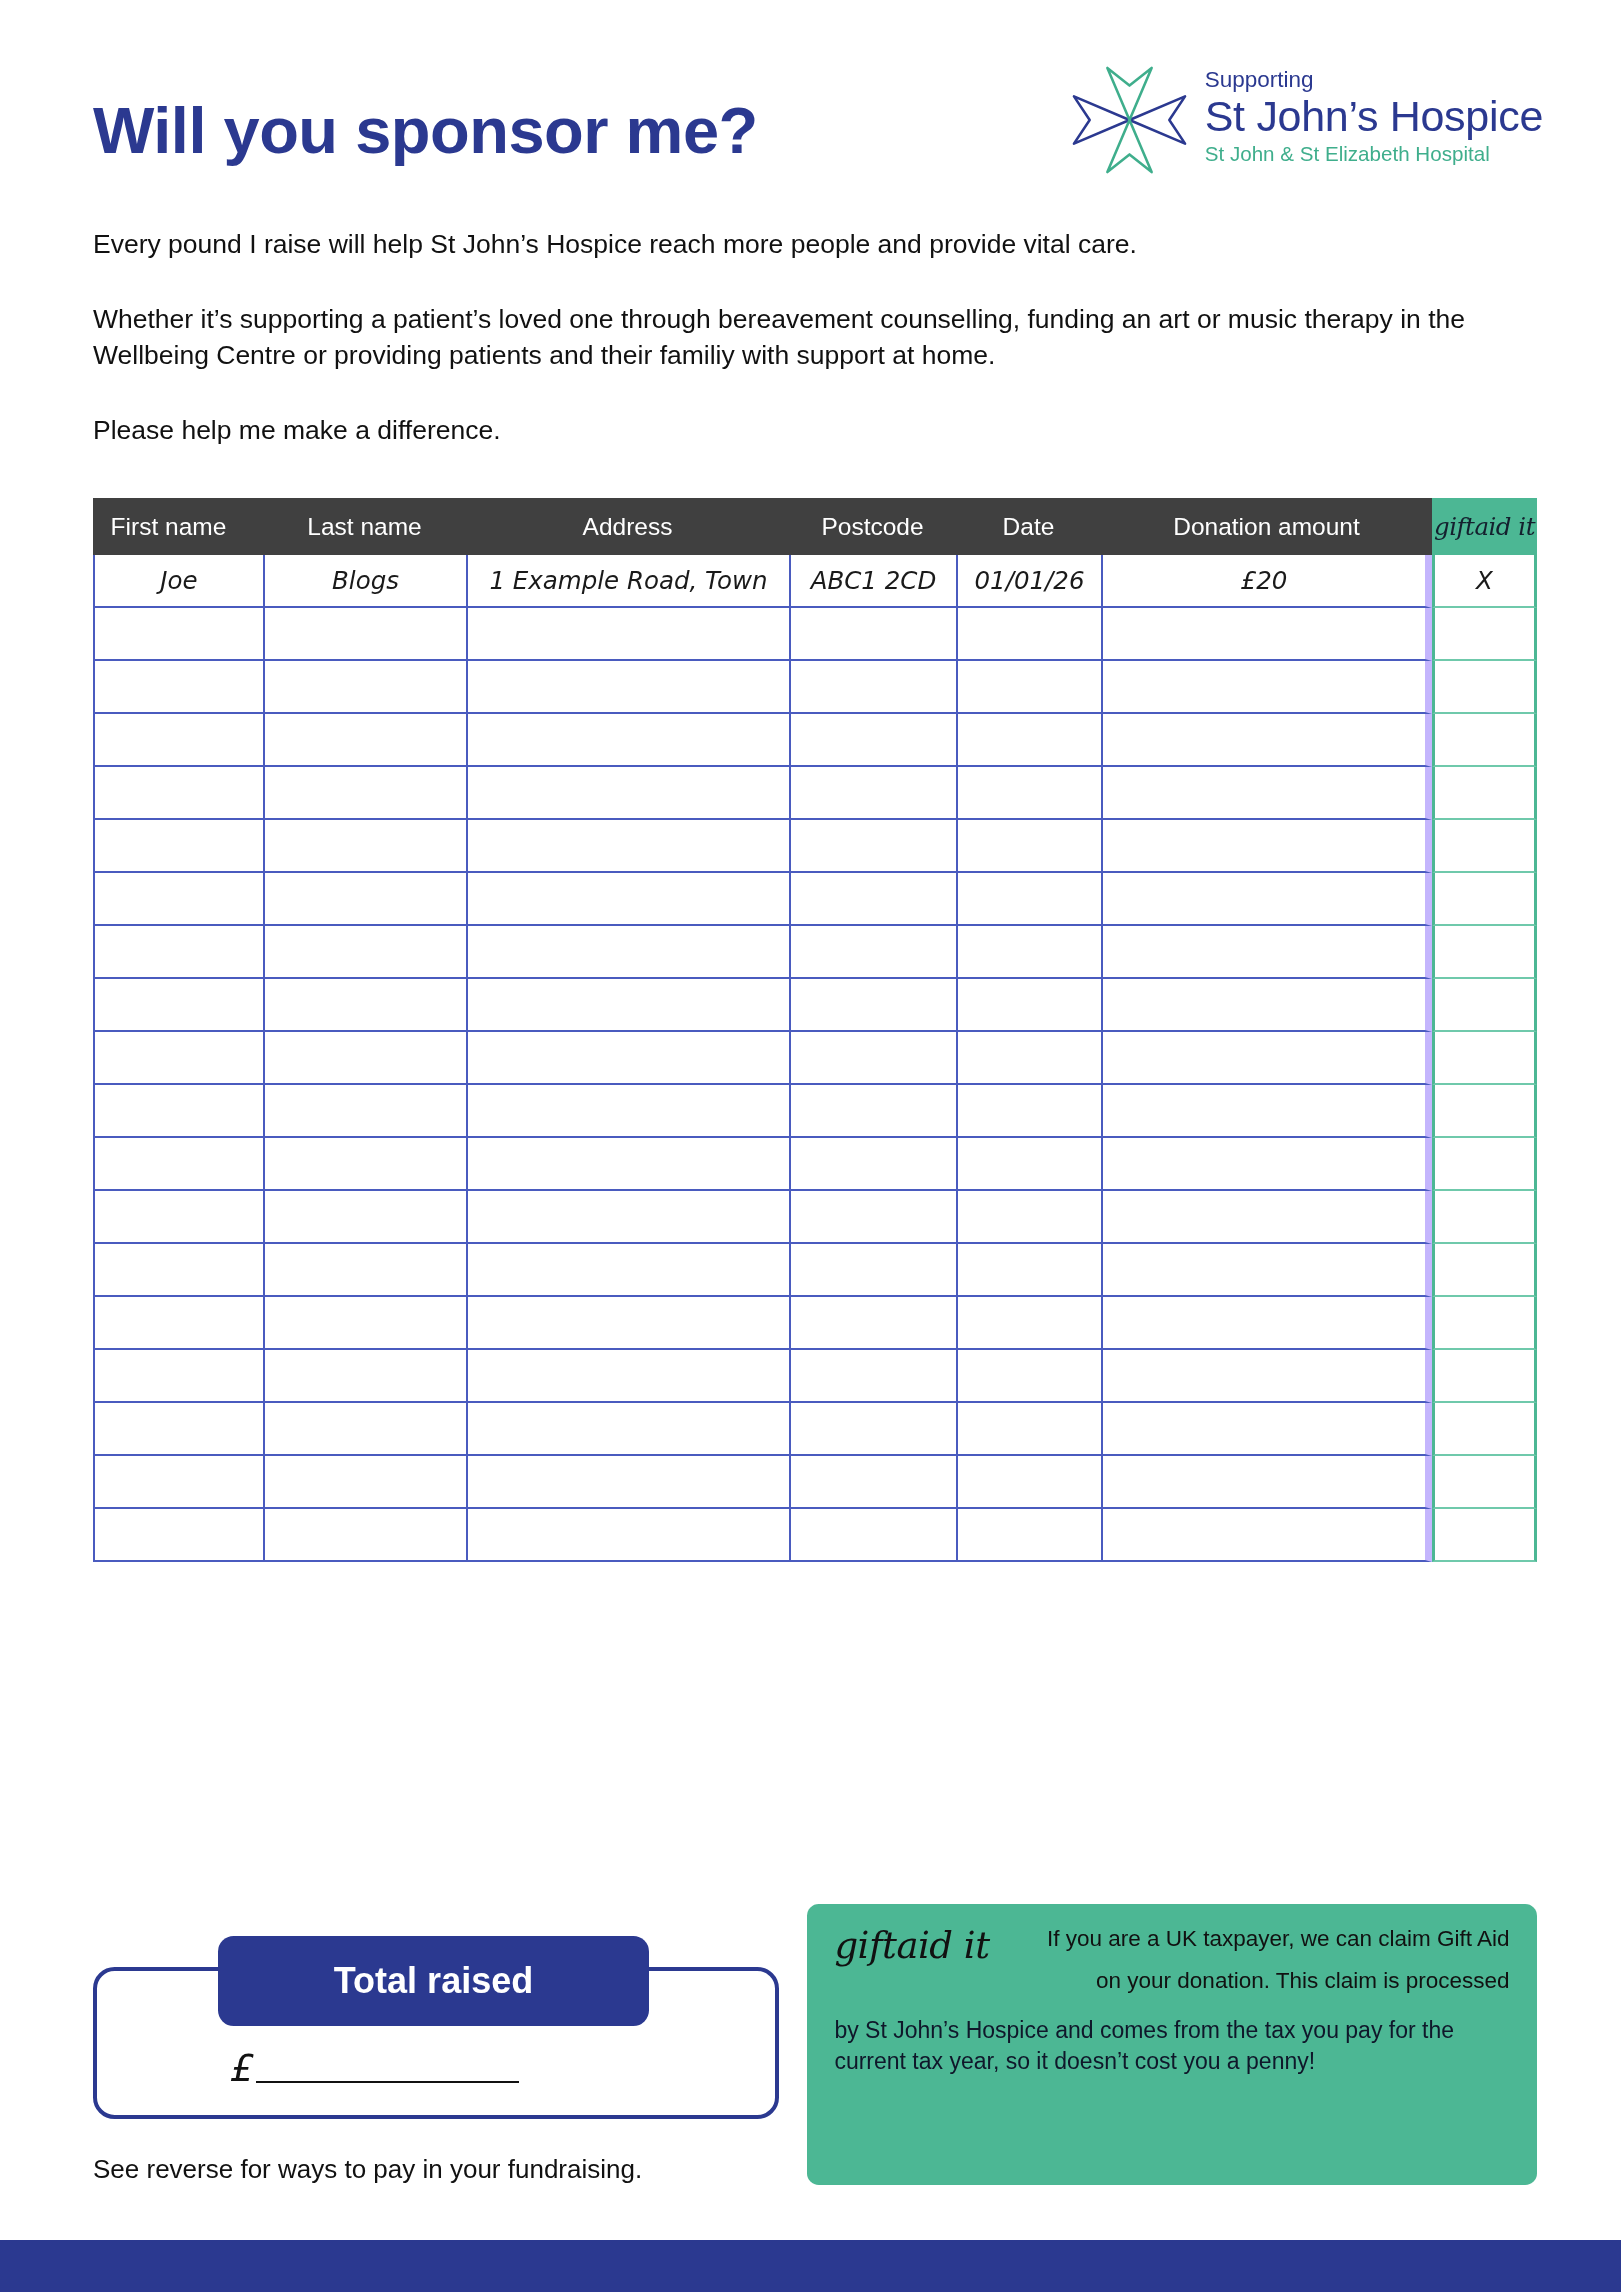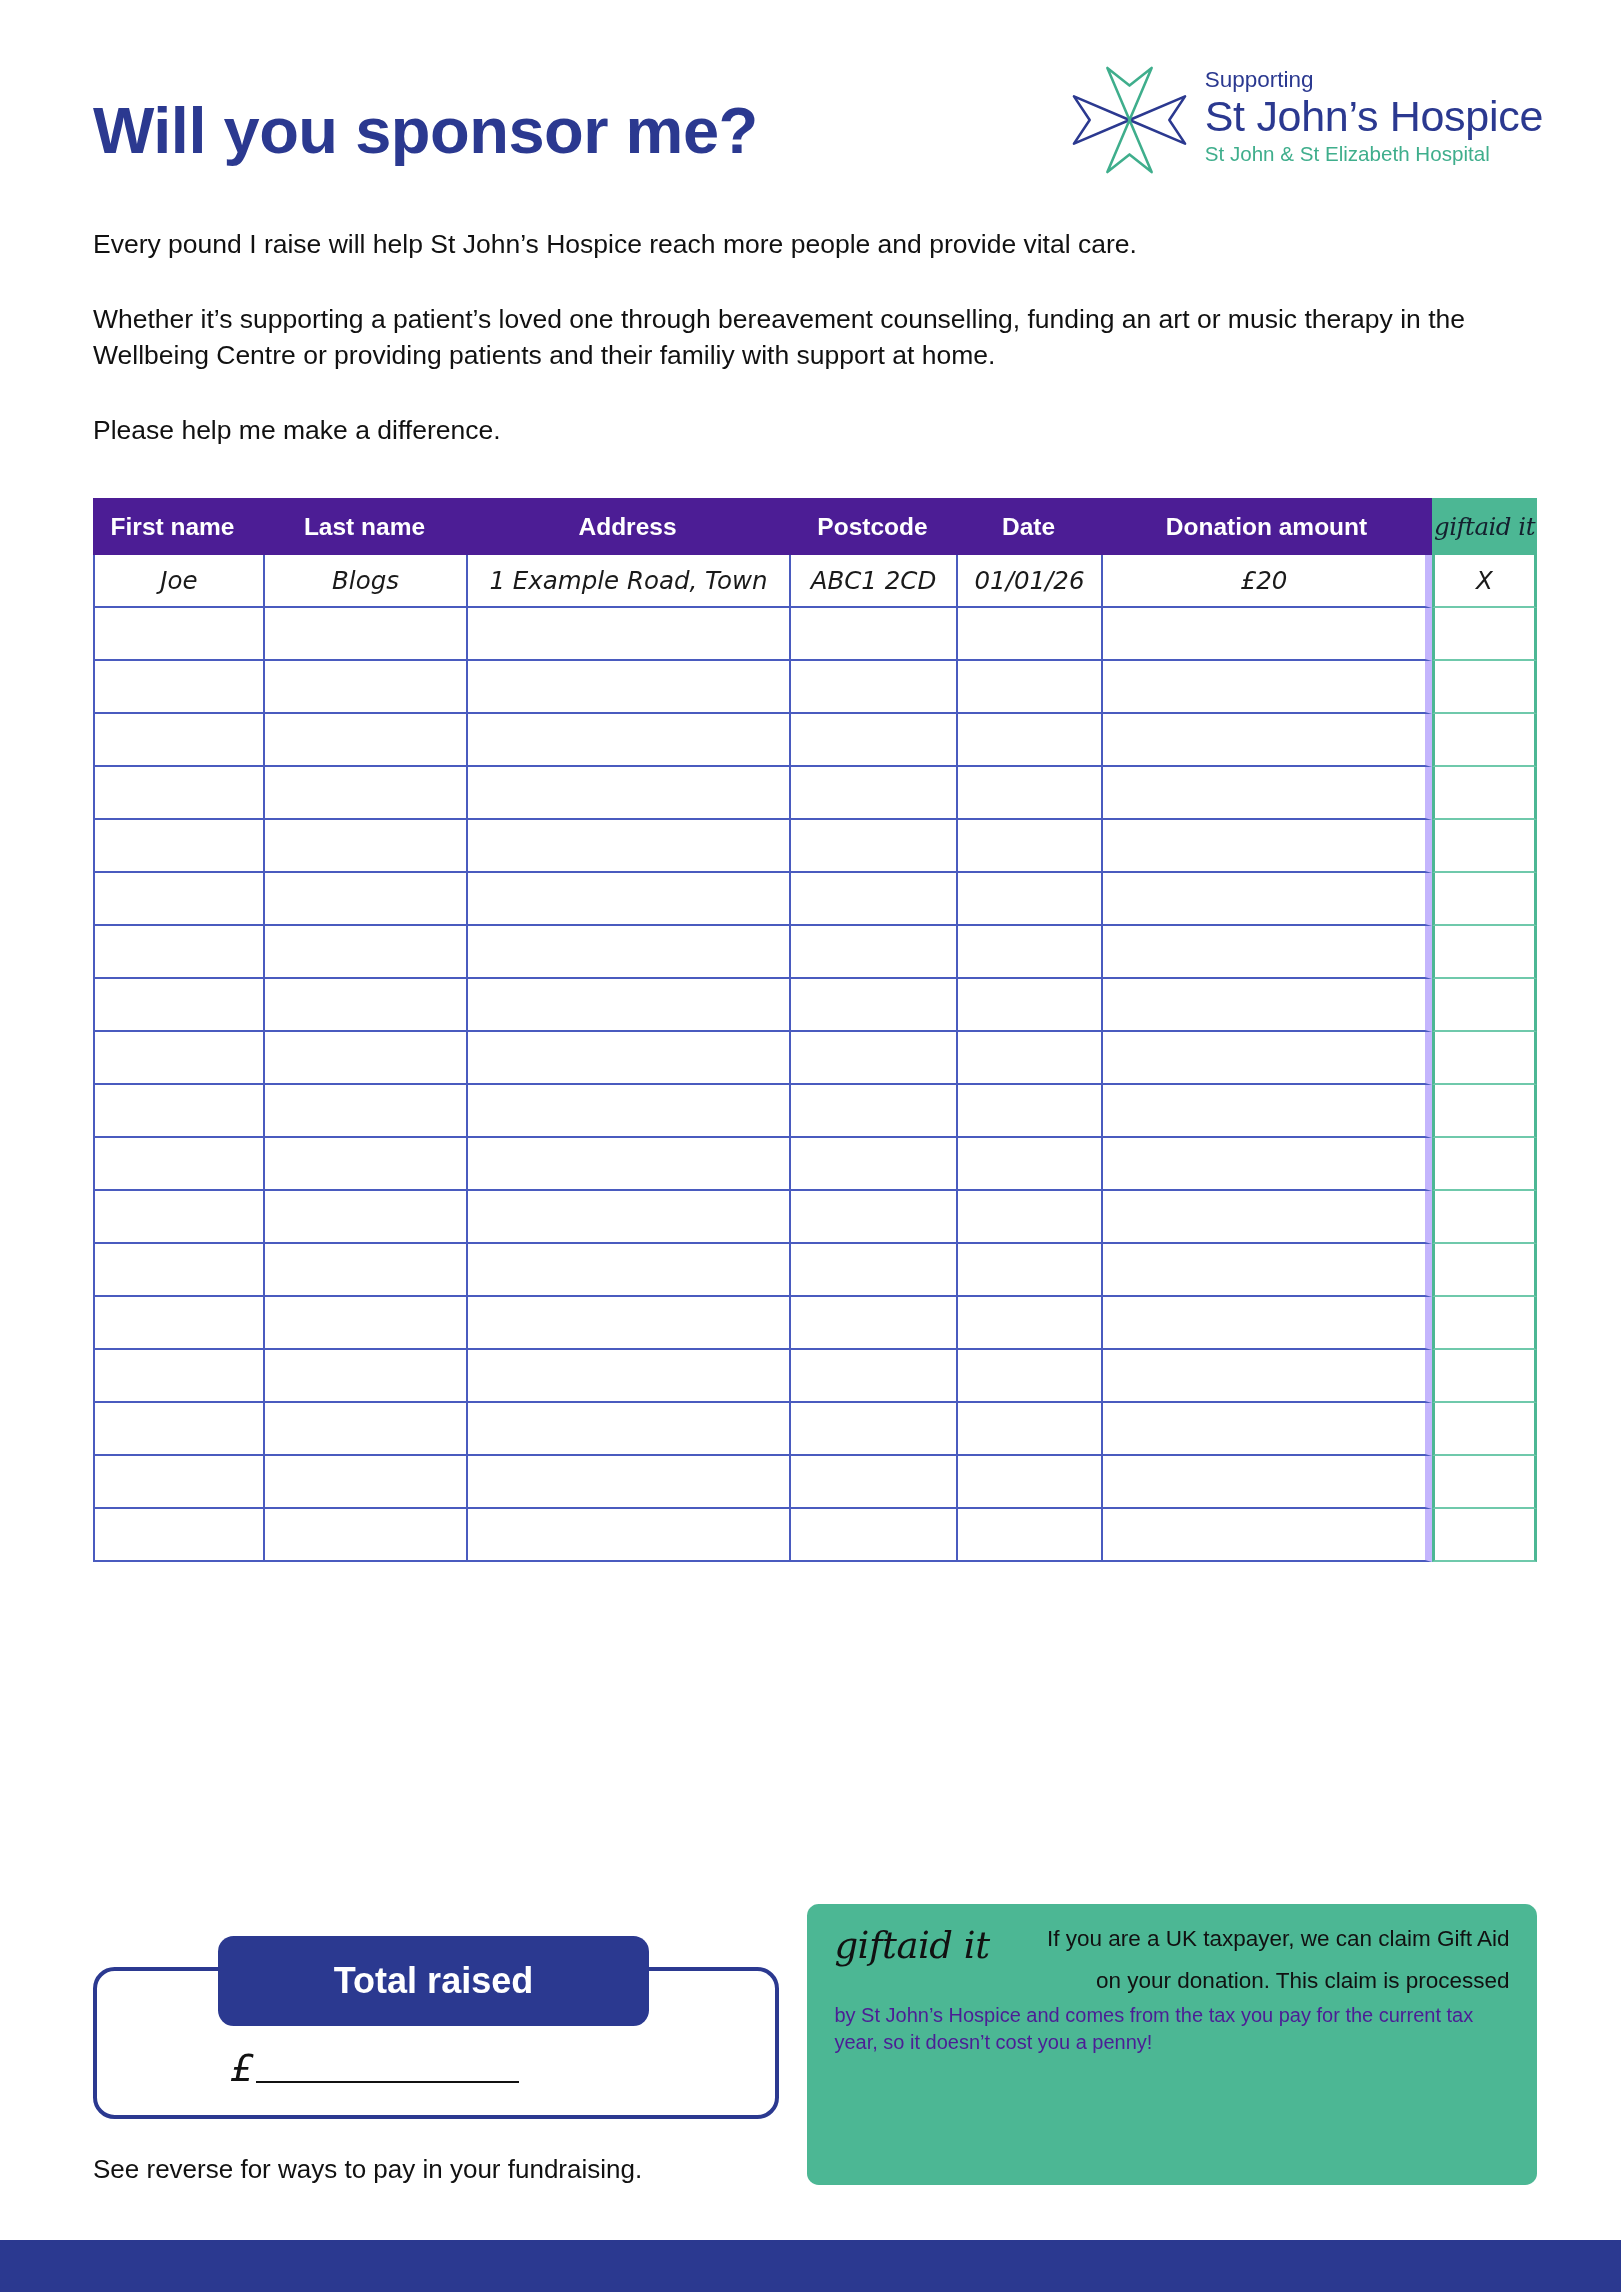--- a/index.html
+++ b/index.html
@@ -107,24 +107,24 @@
     top: 498px;
     width: 1444px;
   }
 
   .thead {
     display: flex;
     height: 57px;
   }
 
   .th {
-    background: #4c1d95;
+    background: #404040;
     color: #ffffff;
     font-size: 24.5px;
-    font-weight: bold;
+    font-weight: normal;
     display: flex;
     align-items: center;
     justify-content: center;
     height: 57px;
   }
 
   .th.left-align { justify-content: flex-start; padding-left: 17.6px; }
 
   .th-giftaid {
     background: #4CB794;
@@ -293,24 +293,24 @@
 
   .giftaid-p1 {
     font-size: 22.5px;
     color: #111111;
     line-height: 1.35;
     text-align: right;
     flex: 1 1 auto;
   }
 
   .giftaid-p1b {
-    font-size: 20px;
-    color: #4c1d95;
+    font-size: 23px;
+    color: #0f172a;
     line-height: 1.35;
-    margin-top: 5px;
+    margin-top: 18px;
   }
 
   .giftaid-p2 {
     font-size: 22.5px;
     color: #111111;
     line-height: 1.38;
     margin-top: 35px;
   }
 
   

